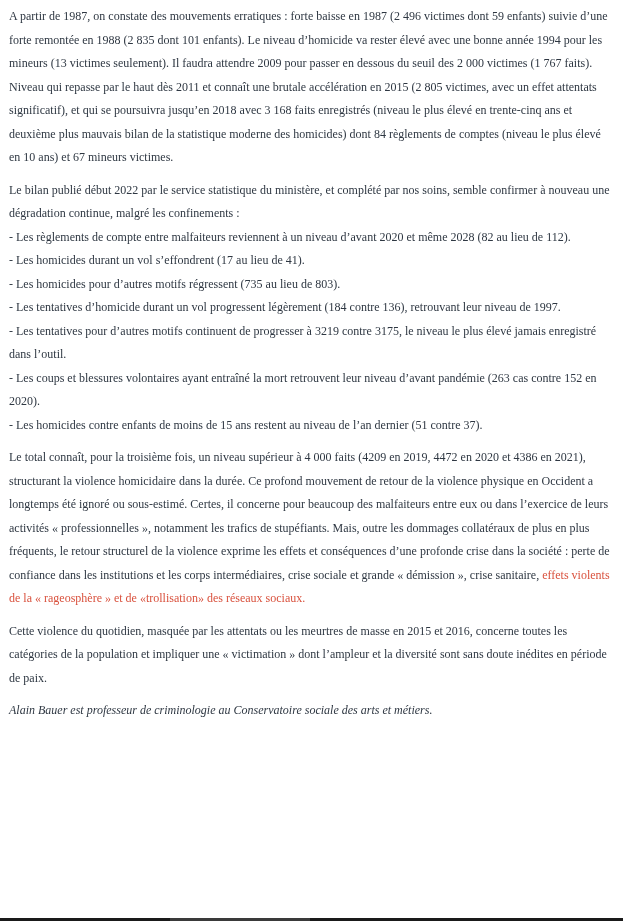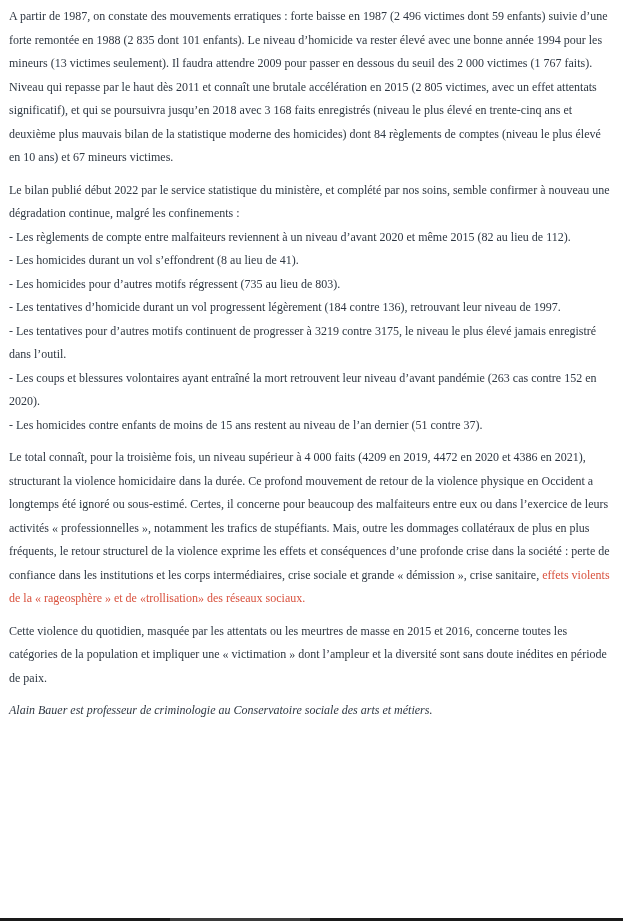--- a/index.html
+++ b/index.html
@@ -55,22 +55,22 @@
 </style>
 </head>
 <body>
 
 <article class="article">
 
   <p class="para">A partir de 1987, on constate des mouvements erratiques&nbsp;: forte baisse en 1987 (2&nbsp;496 victimes dont 59 enfants) suivie d’une forte remontée en 1988 (2&nbsp;835 dont 101 enfants). Le niveau d’homicide va rester élevé avec une bonne année 1994 pour les mineurs (13 victimes seulement). Il faudra attendre 2009 pour passer en dessous du seuil des 2&nbsp;000 victimes (1&nbsp;767 faits). Niveau qui repasse par le haut dès 2011 et connaît une brutale accélération en 2015 (2&nbsp;805 victimes, avec un effet attentats significatif), et qui se poursuivra jusqu’en 2018 avec 3&nbsp;168 faits enregistrés (niveau le plus élevé en trente-cinq ans et deuxième plus mauvais bilan de la statistique moderne des homicides) dont 84 règlements de comptes (niveau le plus élevé en 10 ans) et 67 mineurs victimes.</p>
 
   <div class="para">
     <div class="bullet-line">Le bilan publié début 2022 par le service statistique du ministère, et complété par nos soins, semble confirmer à nouveau une dégradation continue, malgré les confinements&nbsp;:</div>
-    <div class="bullet-line">- Les règlements de compte entre malfaiteurs reviennent à un niveau d’avant 2020 et même 2015 (82 au lieu de 112).</div>
-    <div class="bullet-line">- Les homicides durant un vol s’effondrent (8 au lieu de 41).</div>
+    <div class="bullet-line">- Les règlements de compte entre malfaiteurs reviennent à un niveau d’avant 2020 et même 2028 (82 au lieu de 112).</div>
+    <div class="bullet-line">- Les homicides durant un vol s’effondrent (17 au lieu de 41).</div>
     <div class="bullet-line">- Les homicides pour d’autres motifs régressent (735 au lieu de 803).</div>
     <div class="bullet-line">- Les tentatives d’homicide durant un vol progressent légèrement (184 contre 136), retrouvant leur niveau de 1997.</div>
     <div class="bullet-line">- Les tentatives pour d’autres motifs continuent de progresser à 3219 contre 3175, le niveau le plus élevé jamais enregistré dans l’outil.</div>
     <div class="bullet-line">- Les coups et blessures volontaires ayant entraîné la mort retrouvent leur niveau d’avant pandémie (263 cas contre 152 en 2020).</div>
     <div class="bullet-line">- Les homicides contre enfants de moins de 15 ans restent au niveau de l’an dernier (51 contre 37).</div>
   </div>
 
   <p class="para"><span>Le total connaît, pour la troisième fois, un niveau supérieur à 4&nbsp;000 faits (4209 en 2019, 4472 en 2020 et 4386 en 2021), structurant la violence homicidaire dans la durée. Ce profond mouvement de retour de la violence physique en Occident a longtemps été ignoré ou sous-estimé. Certes, il concerne pour beaucoup des malfaiteurs entre eux ou dans l’exercice de leurs activités «&nbsp;professionnelles&nbsp;», notamment les trafics de stupéfiants. Mais, outre les dommages collatéraux de plus en plus fréquents, le retour structurel de la violence exprime les effets et conséquences d’une profonde crise dans la société&nbsp;: perte de confiance dans les institutions et les corps intermédiaires, crise sociale et grande «&nbsp;démission&nbsp;», crise sanitaire, </span><a class="article-link">effets violents de la «&nbsp;rageosphère&nbsp;» et de «trollisation» des réseaux sociaux.</a></p>
 
   <p class="para">Cette violence du quotidien, masquée par les attentats ou les meurtres de masse en 2015 et 2016, concerne toutes les catégories de la population et impliquer une «&nbsp;victimation&nbsp;» dont l’ampleur et la diversité sont sans doute inédites en période de paix.</p>

